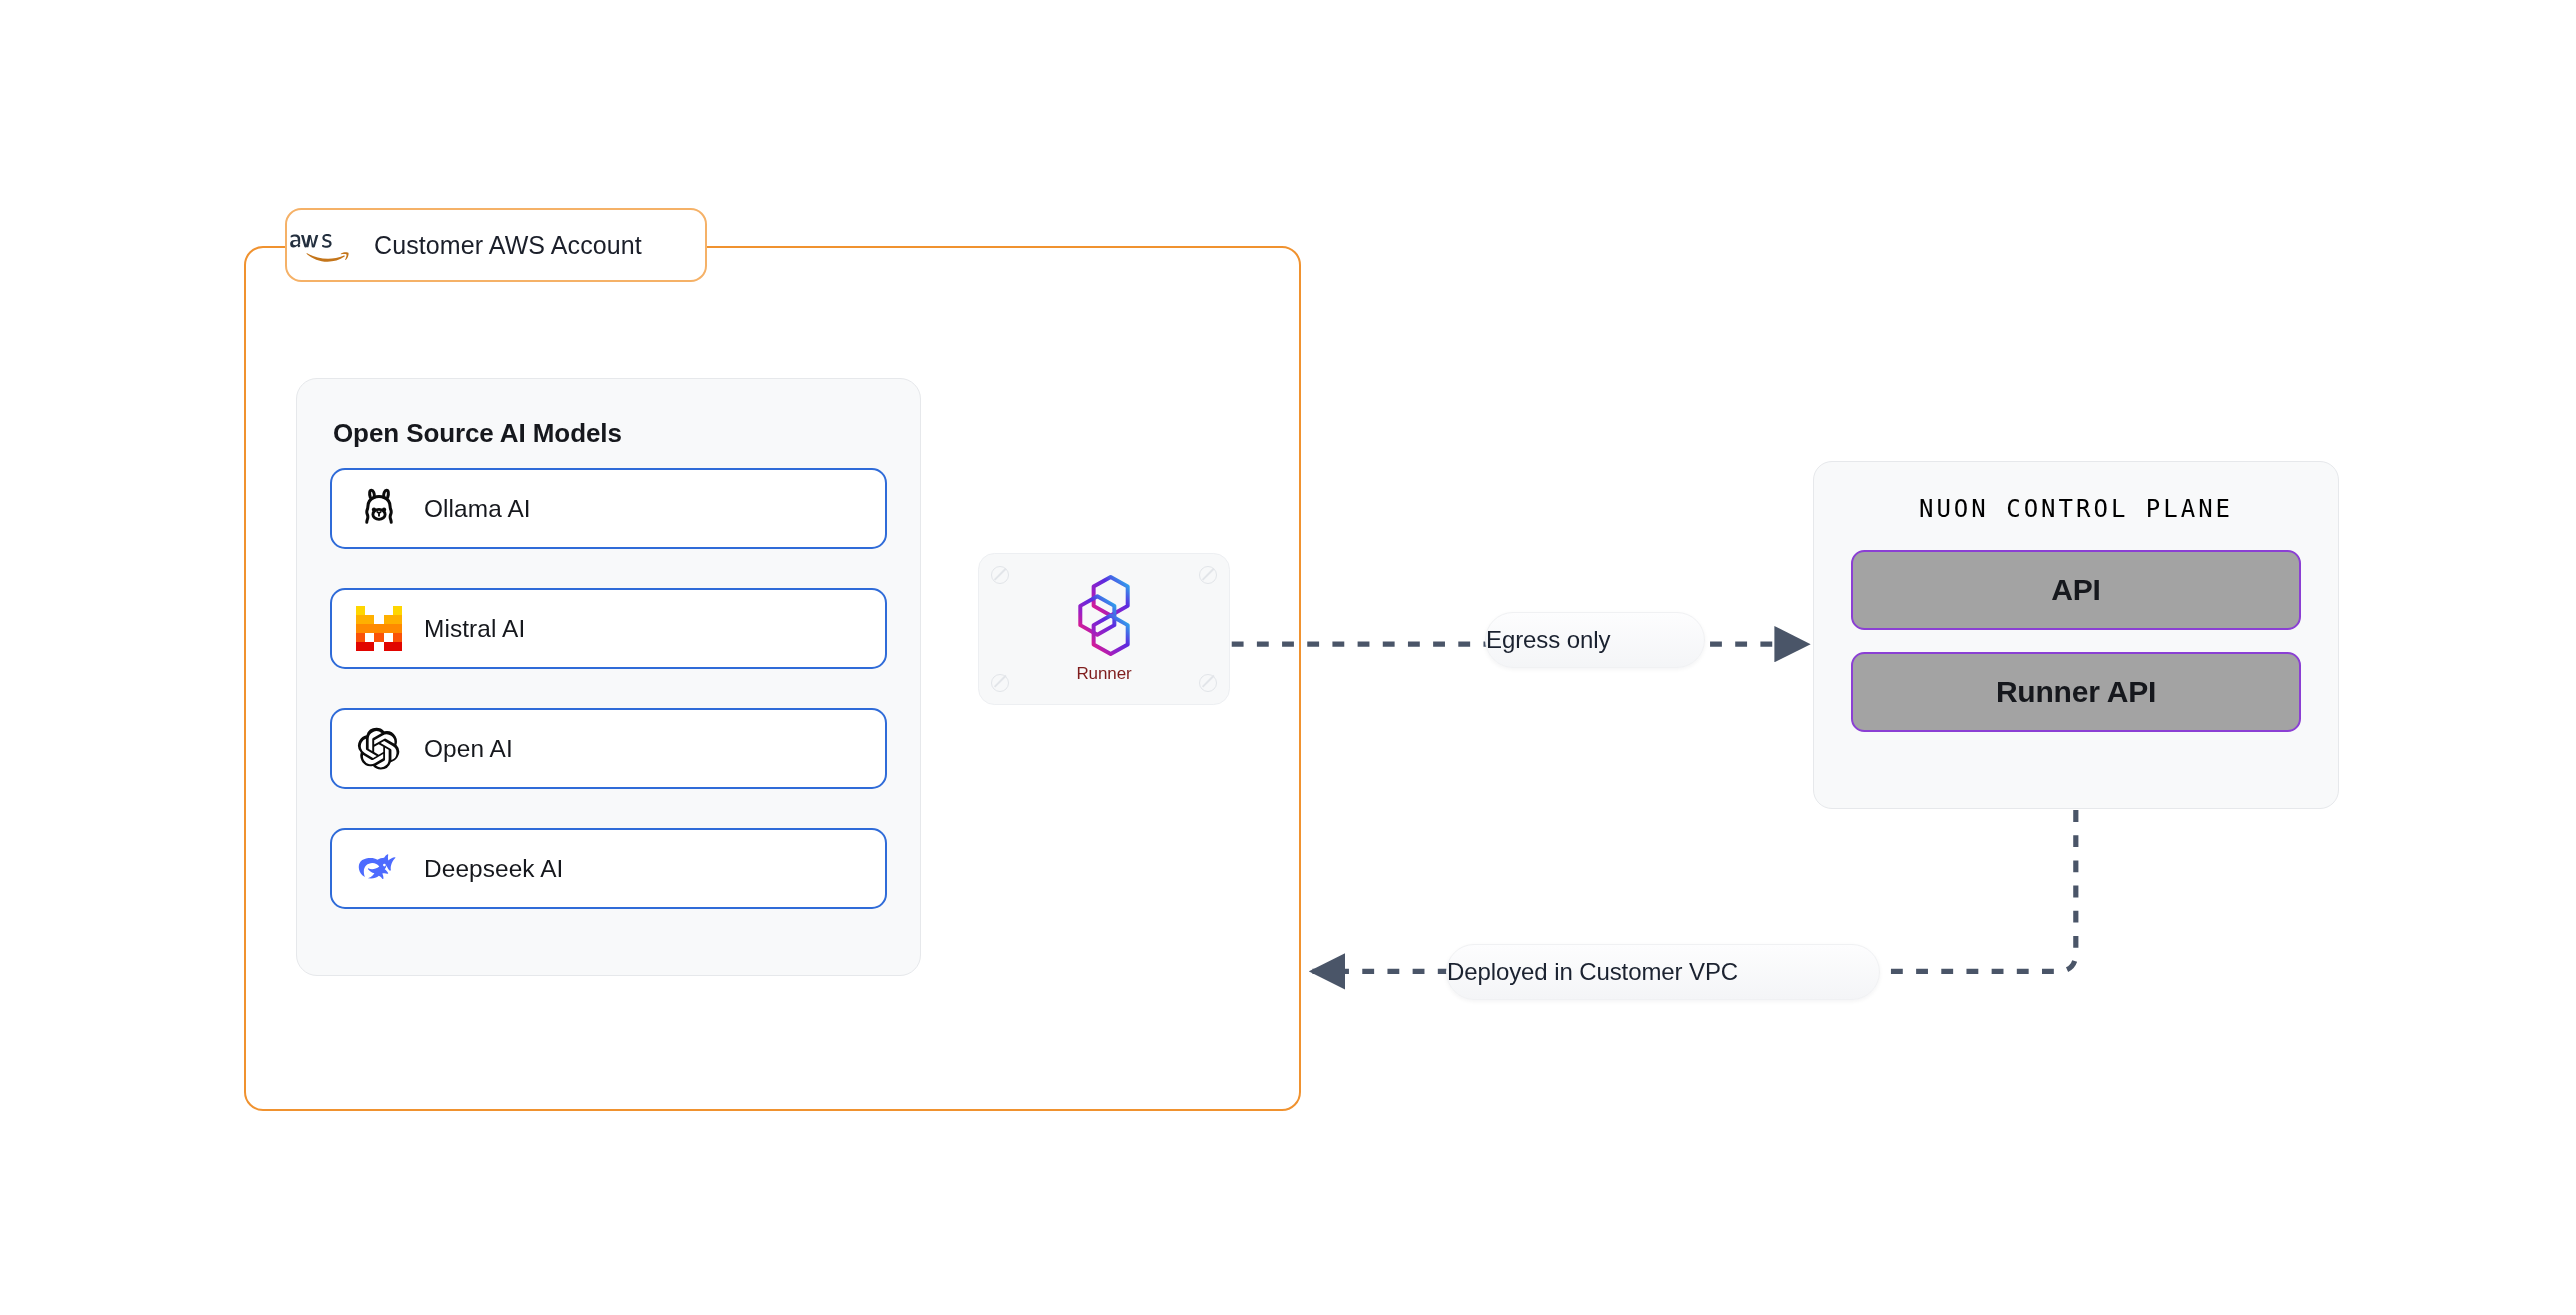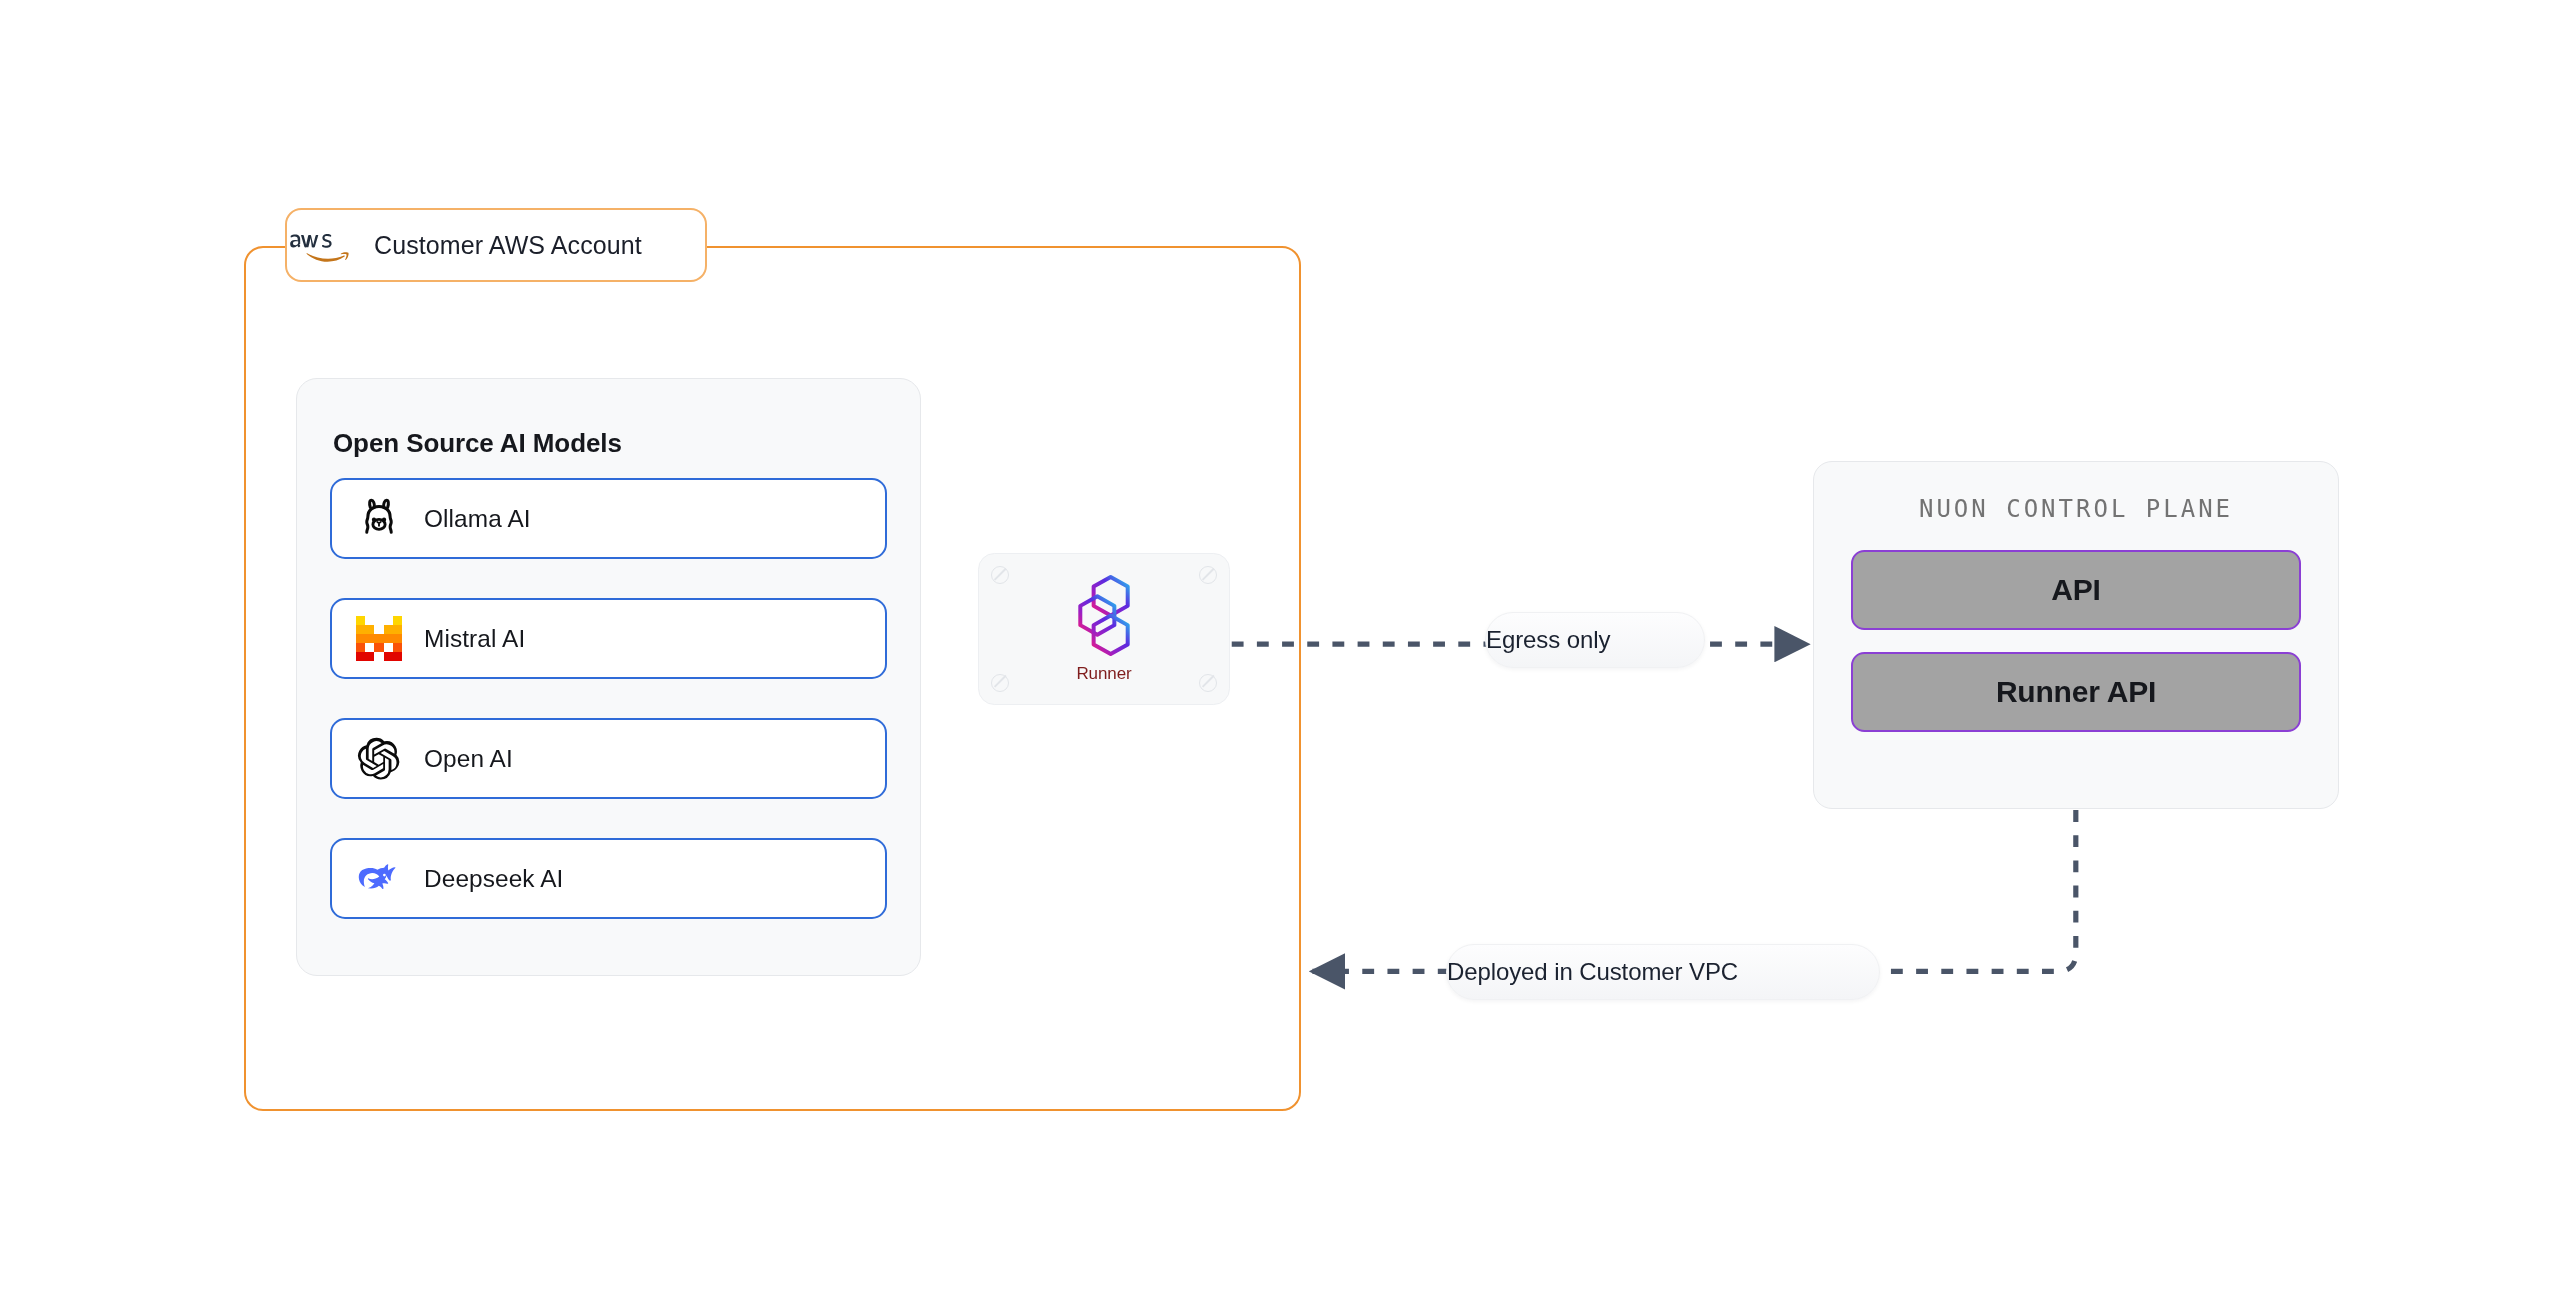--- a/index.html
+++ b/index.html
@@ -60,21 +60,21 @@
     background: #F8F9FA;
     border: 1.5px solid #E6E8EB;
     border-radius: 21px;
     box-sizing: border-box;
     padding: 28px 33px;
   }
   .models-title {
     font-size: 26px;
     font-weight: bold;
     color: #16181d;
-    margin: 21px 0 19px 3px;
+    margin: 11px 0 19px 3px;
     letter-spacing: -0.1px;
   }
   .model-card {
     height: 81px;
     background: #ffffff;
     border: 2.2px solid #2F6BD8;
     border-radius: 15px;
     box-sizing: border-box;
     display: flex;
     align-items: center;
@@ -152,21 +152,21 @@
     height: 348px;
     background: #F8F9FA;
     border: 1.5px solid #E6E8EB;
     border-radius: 19px;
     box-sizing: border-box;
     padding: 33px 37px;
   }
   .cp-title {
     font-family: "DejaVu Sans Mono", monospace;
     font-size: 24px;
-    color: #737373;
+    color: #000000;
     text-align: center;
     letter-spacing: 3px;
     margin-bottom: 27px;
   }
   .cp-box {
     height: 80px;
     background: #a3a3a3;
     border: 2.2px solid #8B3FD4;
     border-radius: 13.3px;
     box-sizing: border-box;

